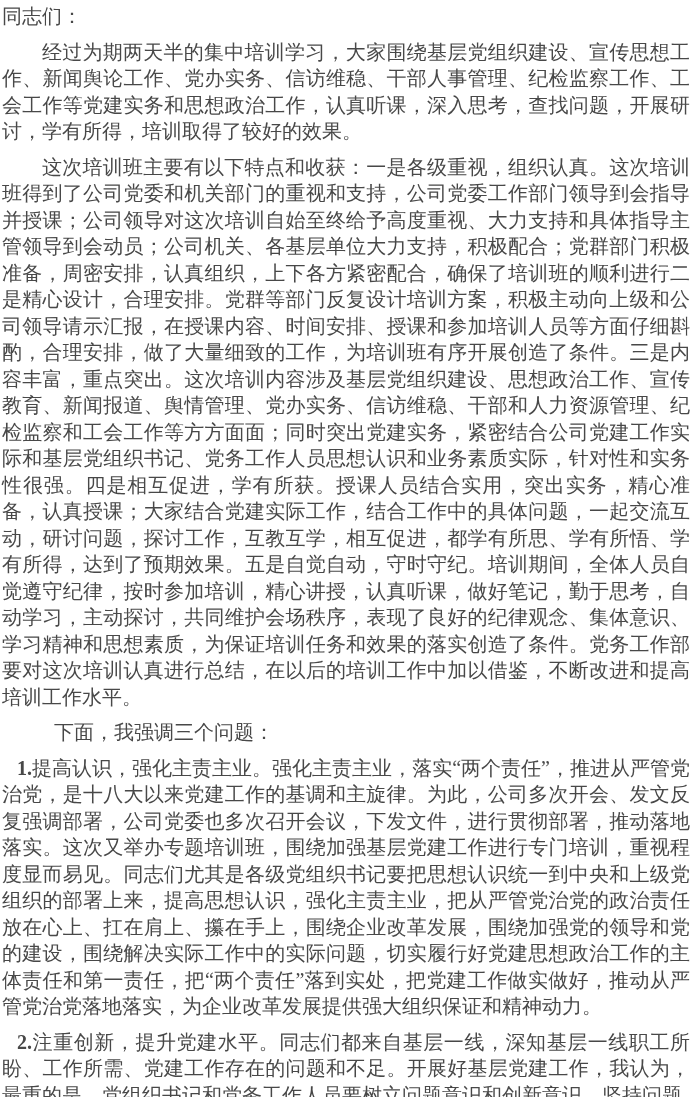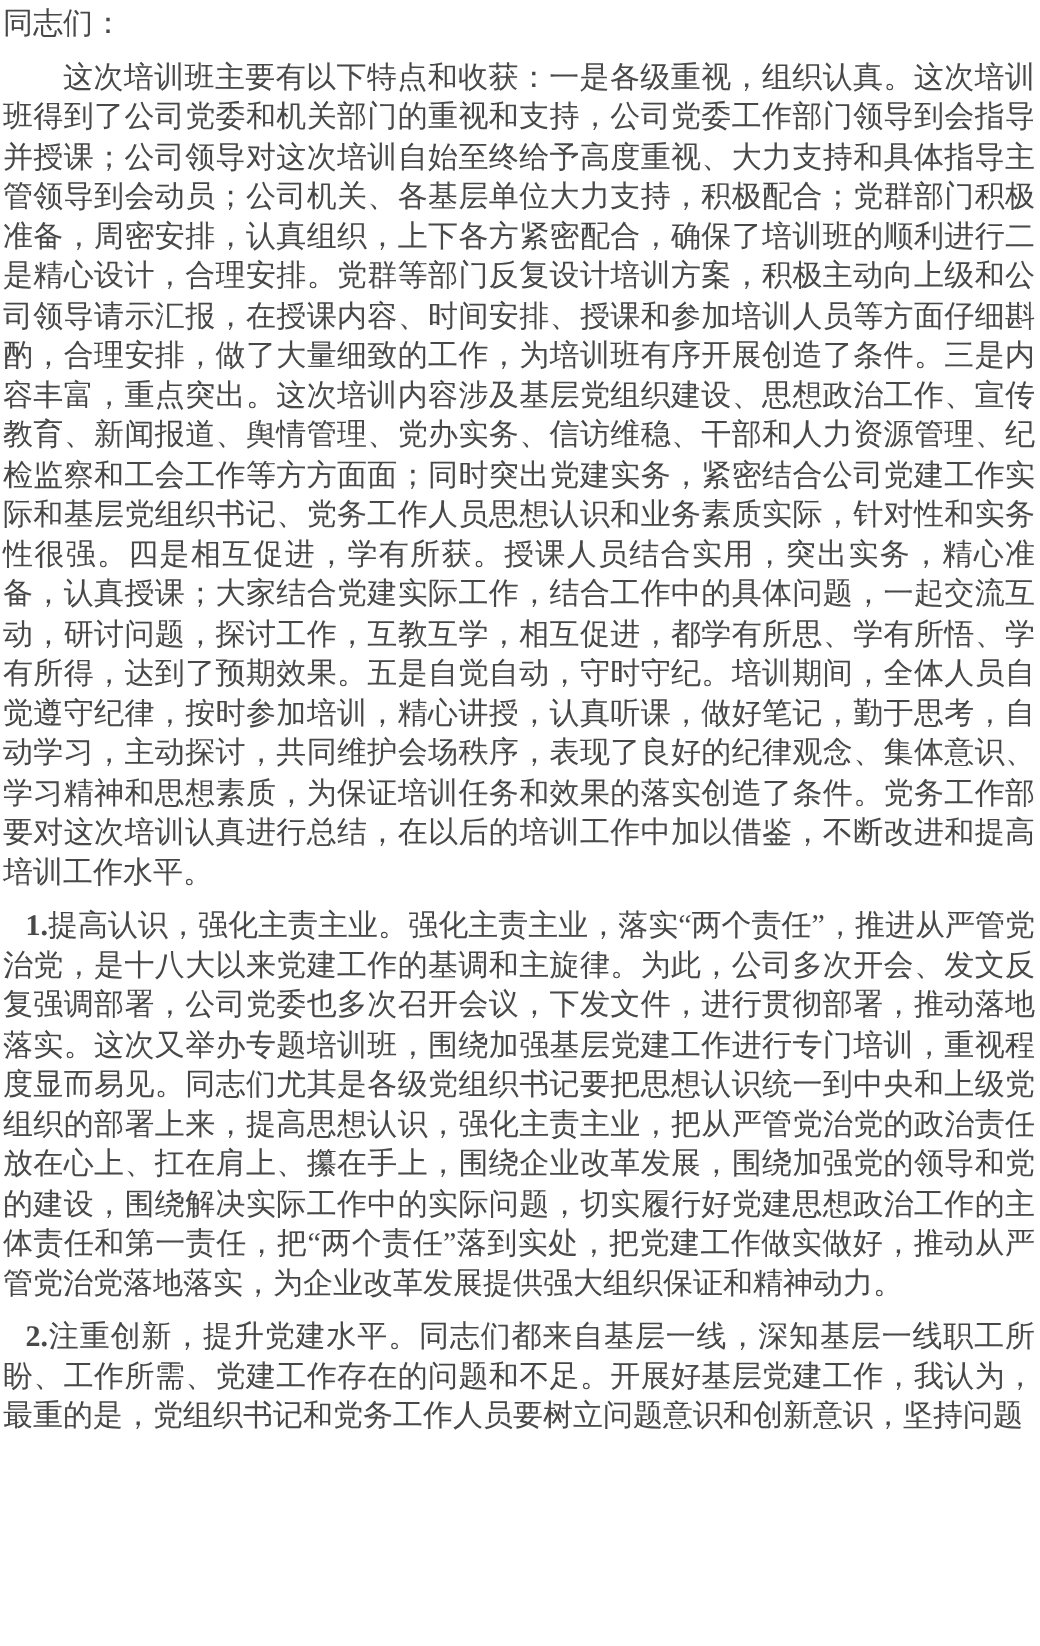--- a/index.html
+++ b/index.html
@@ -26,20 +26,22 @@
   .ind26 { text-indent: 2.6em; }
   .num   { text-indent: 0.75em; font-family: Liberation Serif, serif; }
   .pnum  { font-weight: 700; }
 </style>
 </head>
 <body>
 
 <div class="page">
   <p>同志们：</p>
 
+  <p class="ind2">经过为期两天半的集中培训学习，大家围绕基层党组织建设、宣传思想工作、新闻舆论工作、党办实务、信访维稳、干部人事管理、纪检监察工作、工会工作等党建实务和思想政治工作，认真听课，深入思考，查找问题，开展研讨，学有所得，培训取得了较好的效果。</p>
 
   <p class="ind2">这次培训班主要有以下特点和收获：一是各级重视，组织认真。这次培训班得到了公司党委和机关部门的重视和支持，公司党委工作部门领导到会指导并授课；公司领导对这次培训自始至终给予高度重视、大力支持和具体指导主管领导到会动员；公司机关、各基层单位大力支持，积极配合；党群部门积极准备，周密安排，认真组织，上下各方紧密配合，确保了培训班的顺利进行二是精心设计，合理安排。党群等部门反复设计培训方案，积极主动向上级和公司领导请示汇报，在授课内容、时间安排、授课和参加培训人员等方面仔细斟酌，合理安排，做了大量细致的工作，为培训班有序开展创造了条件。三是内容丰富，重点突出。这次培训内容涉及基层党组织建设、思想政治工作、宣传教育、新闻报道、舆情管理、党办实务、信访维稳、干部和人力资源管理、纪检监察和工会工作等方方面面；同时突出党建实务，紧密结合公司党建工作实际和基层党组织书记、党务工作人员思想认识和业务素质实际，针对性和实务性很强。四是相互促进，学有所获。授课人员结合实用，突出实务，精心准备，认真授课；大家结合党建实际工作，结合工作中的具体问题，一起交流互动，研讨问题，探讨工作，互教互学，相互促进，都学有所思、学有所悟、学有所得，达到了预期效果。五是自觉自动，守时守纪。培训期间，全体人员自觉遵守纪律，按时参加培训，精心讲授，认真听课，做好笔记，勤于思考，自动学习，主动探讨，共同维护会场秩序，表现了良好的纪律观念、集体意识、学习精神和思想素质，为保证培训任务和效果的落实创造了条件。党务工作部要对这次培训认真进行总结，在以后的培训工作中加以借鉴，不断改进和提高培训工作水平。</p>
 
+  <p class="ind26">下面，我强调三个问题：</p>
 
   <p class="num"><b class="pnum">1.</b><span>提高认识，强化主责主业。强化主责主业，落实“两个责任”，推进从严管党治党，是十八大以来党建工作的基调和主旋律。为此，公司多次开会、发文反复强调部署，公司党委也多次召开会议，下发文件，进行贯彻部署，推动落地落实。这次又举办专题培训班，围绕加强基层党建工作进行专门培训，重视程度显而易见。同志们尤其是各级党组织书记要把思想认识统一到中央和上级党组织的部署上来，提高思想认识，强化主责主业，把从严管党治党的政治责任放在心上、扛在肩上、攥在手上，围绕企业改革发展，围绕加强党的领导和党的建设，围绕解决实际工作中的实际问题，切实履行好党建思想政治工作的主体责任和第一责任，把“两个责任”落到实处，把党建工作做实做好，推动从严管党治党落地落实，为企业改革发展提供强大组织保证和精神动力。</span></p>
 
   <p class="num"><b class="pnum">2.</b><span>注重创新，提升党建水平。同志们都来自基层一线，深知基层一线职工所盼、工作所需、党建工作存在的问题和不足。开展好基层党建工作，我认为，最重的是，党组织书记和党务工作人员要树立问题意识和创新意识，坚持问题</span></p>
 </div>
 
 </body></html>

